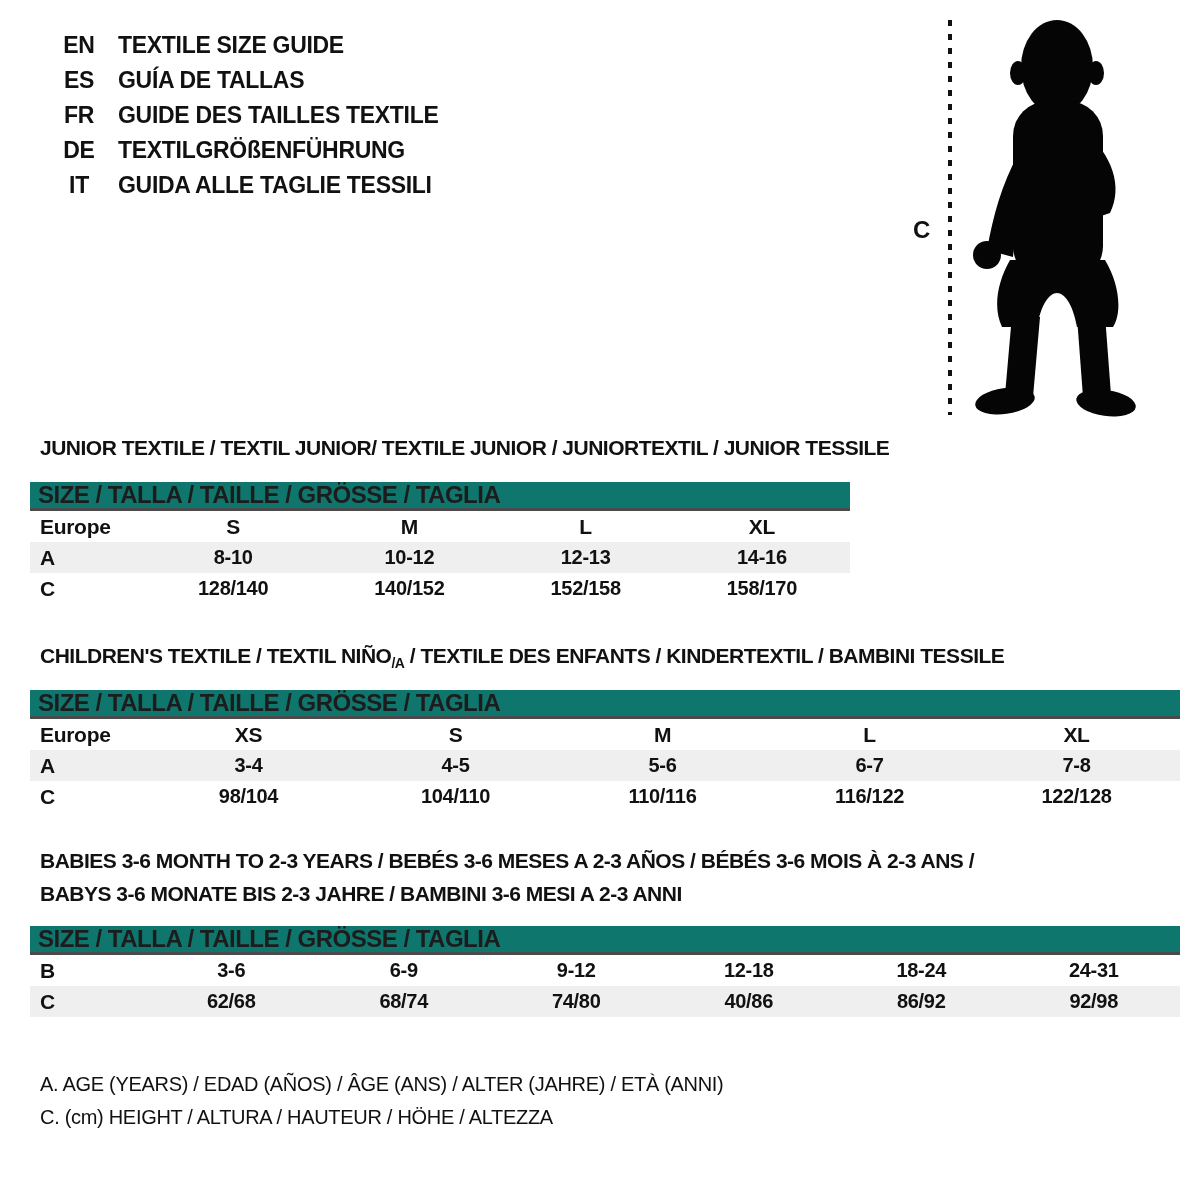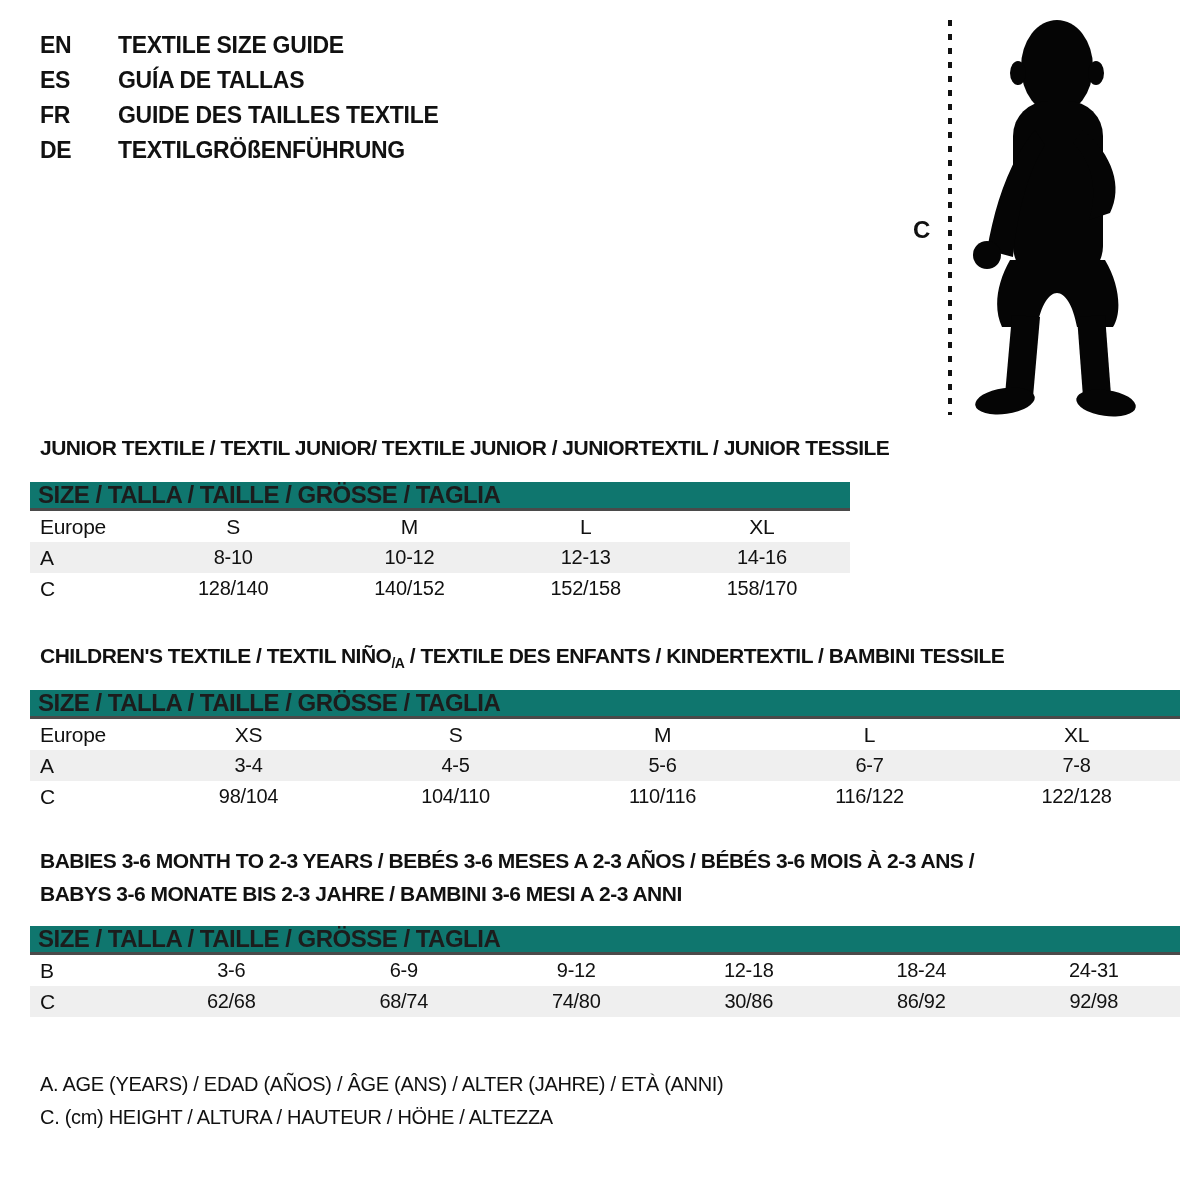--- a/index.html
+++ b/index.html
@@ -4,39 +4,39 @@
 <style>
   html,body{margin:0;padding:0;}
   body{
     width:1200px;height:1200px;position:relative;background:#ffffff;
     font-family:"Liberation Sans", sans-serif;color:#111;
     -webkit-font-smoothing:antialiased;overflow:hidden;
   }
   .abs{position:absolute;}
   
   .lang-list{left:40px;top:28px;}
-  .lang-row{display:flex;height:35px;align-items:center;}
+  .lang-row{display:flex;height:35px;align-items:center;text-align:center;}
   .lang-code{width:78px;font-size:23px;font-weight:700;letter-spacing:-0.3px;}
   .lang-label{font-size:23px;font-weight:700;letter-spacing:-0.3px;}
   
   .figure-svg{left:905px;top:5px;}
   .figure-c{left:913px;top:216px;font-size:24px;font-weight:700;}
   
   .sec-title{font-size:21px;font-weight:700;letter-spacing:-0.5px;white-space:nowrap;}
   .sec-title sub{font-size:14px;font-weight:700;}
   
   .size-table{background:#fff;}
   .size-bar{
     height:29px;background:#0f766e;border-bottom:3px solid #4a4a4a;
     display:flex;align-items:center;padding-left:8px;box-sizing:border-box;
     font-size:24px;font-weight:700;letter-spacing:-0.5px;color:#1c1c1c;
   }
   .trow{display:flex;height:31px;align-items:center;}
   .trow.stripe{background:#efefef;}
-  .tcell{flex:1;text-align:center;font-size:20px;font-weight:400;letter-spacing:-0.3px;}
+  .tcell{flex:1;text-align:center;font-size:20px;font-weight:700;letter-spacing:-0.3px;}
   .tcell.lbl{flex:0 0 115px;text-align:left;padding-left:10px;box-sizing:border-box;font-size:21px;}
   .trow.hdr .tcell{font-size:21px;}
   
   .legend-line{height:33px;display:flex;align-items:center;font-size:20px;font-weight:400;letter-spacing:-0.3px;white-space:nowrap;}
 </style>
 </head>
 <body>
 
 <div class="abs lang-list">
   <div class="lang-row">
@@ -47,20 +47,24 @@
     <span class="lang-code">ES</span>
     <span class="lang-label">GUÍA DE TALLAS</span>
   </div>
   <div class="lang-row">
     <span class="lang-code">FR</span>
     <span class="lang-label">GUIDE DES TAILLES TEXTILE</span>
   </div>
   <div class="lang-row">
     <span class="lang-code">DE</span>
     <span class="lang-label">TEXTILGRÖßENFÜHRUNG</span>
+  </div>
+  <div class="lang-row">
+    <span class="lang-code">IT</span>
+    <span class="lang-label">GUIDA ALLE TAGLIE TESSILI</span>
   </div>
 </div>
 
 <svg class="abs figure-svg" width="250" height="420" viewBox="0 0 250 420" xmlns="http://www.w3.org/2000/svg">
   <line x1="45" y1="15" x2="45" y2="410" stroke="#111" stroke-width="4" stroke-dasharray="6 8"></line>
   <g fill="#050505" stroke="none">
     <ellipse cx="152" cy="62" rx="36" ry="47"></ellipse>
     <ellipse cx="113" cy="68" rx="8" ry="12"></ellipse>
     <ellipse cx="191" cy="68" rx="8" ry="12"></ellipse>
     <rect x="108" y="96" width="90" height="180" rx="35"></rect>
@@ -150,21 +154,21 @@
     <div class="tcell">9-12</div>
     <div class="tcell">12-18</div>
     <div class="tcell">18-24</div>
     <div class="tcell">24-31</div>
   </div>
   <div class="trow stripe">
     <div class="tcell lbl">C</div>
     <div class="tcell">62/68</div>
     <div class="tcell">68/74</div>
     <div class="tcell">74/80</div>
-    <div class="tcell">30/86</div>
+    <div class="tcell">40/86</div>
     <div class="tcell">86/92</div>
     <div class="tcell">92/98</div>
   </div>
 </div>
 
 <div class="abs" style="left:40px;top:1068px;">
   <div class="legend-line">A. AGE (YEARS) / EDAD (AÑOS) / ÂGE (ANS) / ALTER (JAHRE) / ETÀ (ANNI)</div>
   <div class="legend-line">C. (cm) HEIGHT / ALTURA / HAUTEUR / HÖHE / ALTEZZA</div>
 </div>
 

